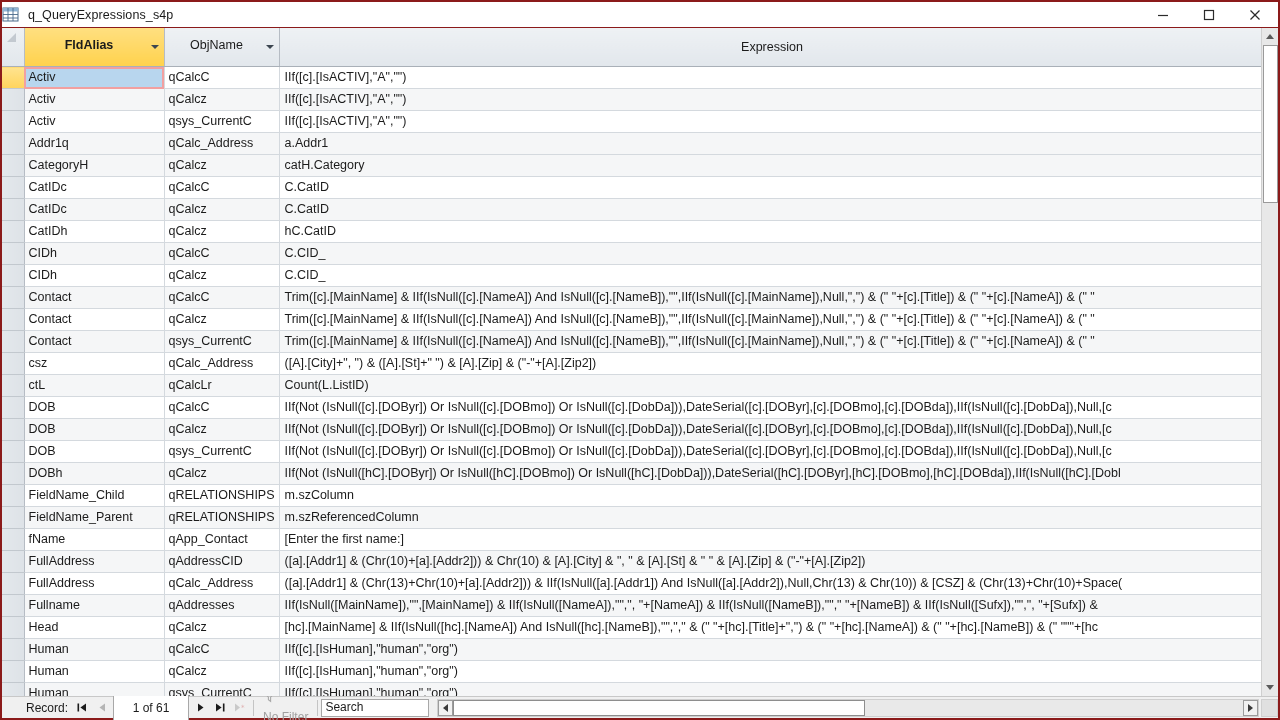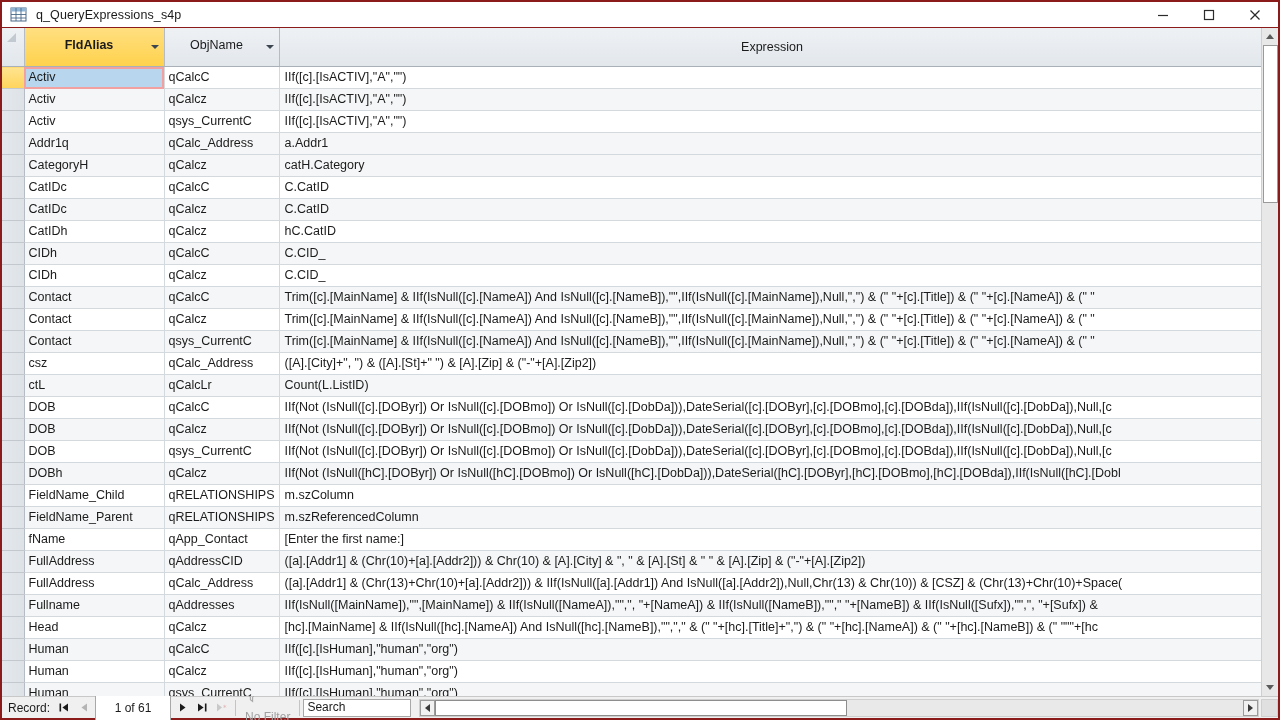--- a/index.html
+++ b/index.html
@@ -24,21 +24,20 @@
   }
 
   
   .titlebar {
     height: 26px;
     min-height: 26px;
     background: #ffffff;
     border-bottom: 1px solid #8b1a1a;
     display: flex;
     align-items: center;
-    padding-left: 8px;
     box-sizing: border-box;
   }
   .title-icon {
     width: 18px;
     height: 16px;
     margin-right: 8px;
     position: relative;
     flex: 0 0 auto;
   }
   .title-icon svg { display:block; }
@@ -241,21 +240,21 @@
     min-height: 22px;
     background: #f0f0f0;
     border-top: 1px solid #c8c8c8;
     display: flex;
     align-items: center;
     font-size: 12px;
     color: #1b1b1b;
     box-sizing: border-box;
   }
   .nav-label {
-    padding: 0 4px 0 6px;
+    padding: 0 4px 0 24px;
     white-space: nowrap;
   }
   .nav-btn {
     width: 20px;
     height: 20px;
     display: flex;
     align-items: center;
     justify-content: center;
     color: #1b1b1b;
     font-size: 11px;

